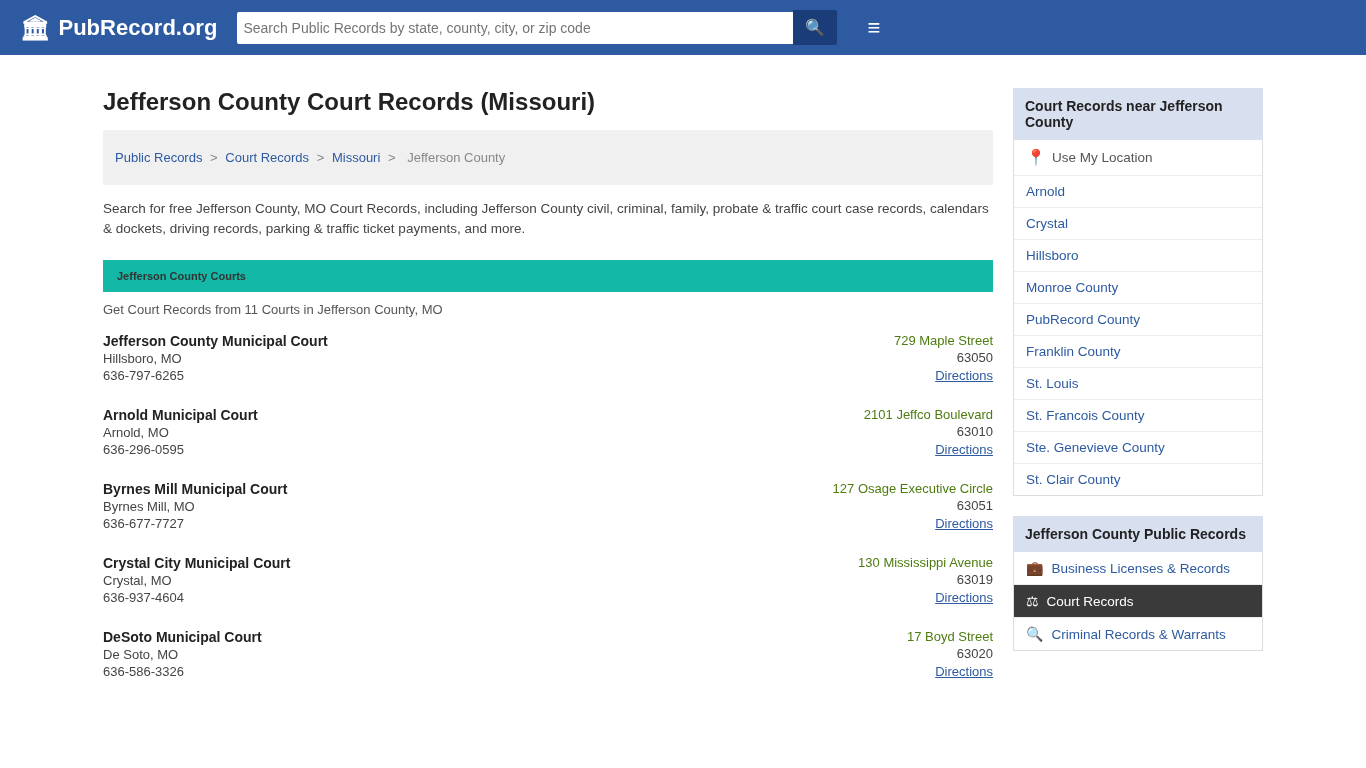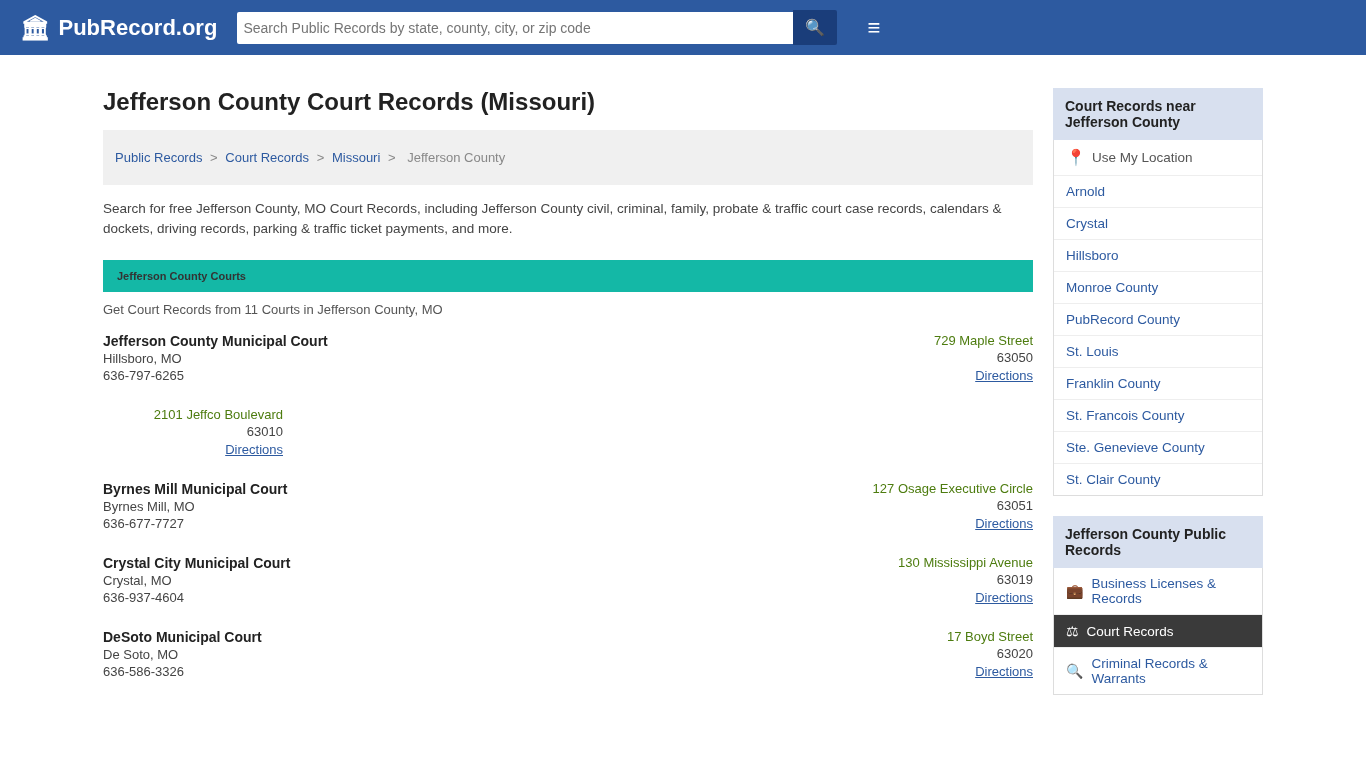--- a/index.html
+++ b/index.html
@@ -151,21 +151,21 @@
     }
     .directions-link {
       font-size: 13px;
       color: #2d5aa0;
       text-decoration: underline;
       cursor: pointer;
     }
 
     
     #sidebar {
-      width: 210px;
+      width: 250px;
       flex-shrink: 0;
     }
     .sidebar-section-header {
       background: #d8e0ef;
       padding: 10px 12px;
       font-weight: bold;
       font-size: 14px;
       color: #222;
       margin-bottom: 0;
     }
@@ -269,20 +269,25 @@
         <div class="court-city">Hillsboro, MO</div>
         <div class="court-phone">636-797-6265</div>
       </div>
       <div class="court-address">
         <div class="court-street">729 Maple Street</div>
         <div class="court-zip">63050</div>
         <span class="directions-link">Directions</span>
       </div>
     </div>
         <div class="court-entry">
+      <div class="court-info">
+        <div class="court-name">Arnold Municipal Court</div>
+        <div class="court-city">Arnold, MO</div>
+        <div class="court-phone">636-296-0595</div>
+      </div>
       <div class="court-address">
         <div class="court-street">2101 Jeffco Boulevard</div>
         <div class="court-zip">63010</div>
         <span class="directions-link">Directions</span>
       </div>
     </div>
         <div class="court-entry">
       <div class="court-info">
         <div class="court-name">Byrnes Mill Municipal Court</div>
         <div class="court-city">Byrnes Mill, MO</div>
@@ -328,22 +333,22 @@
     <ul class="sidebar-list">
       <li class="use-location">
         <span class="location-dot">📍</span>
         <span>Use My Location</span>
       </li>
     <li>Arnold</li>
         <li>Crystal</li>
         <li>Hillsboro</li>
         <li>Monroe County</li>
         <li>PubRecord County</li>
+        <li>Franklin County</li>
         <li>St. Louis</li>
-        <li>Franklin County</li>
         <li>St. Francois County</li>
         <li>Ste. Genevieve County</li>
         <li>St. Clair County</li>
       </ul>
 
     <div class="sidebar-section-header">Jefferson County Public Records</div>
     <ul class="sidebar-public-list">
         <li>
       <span class="record-icon">💼</span>
       <span>Business Licenses &amp; Records</span>

